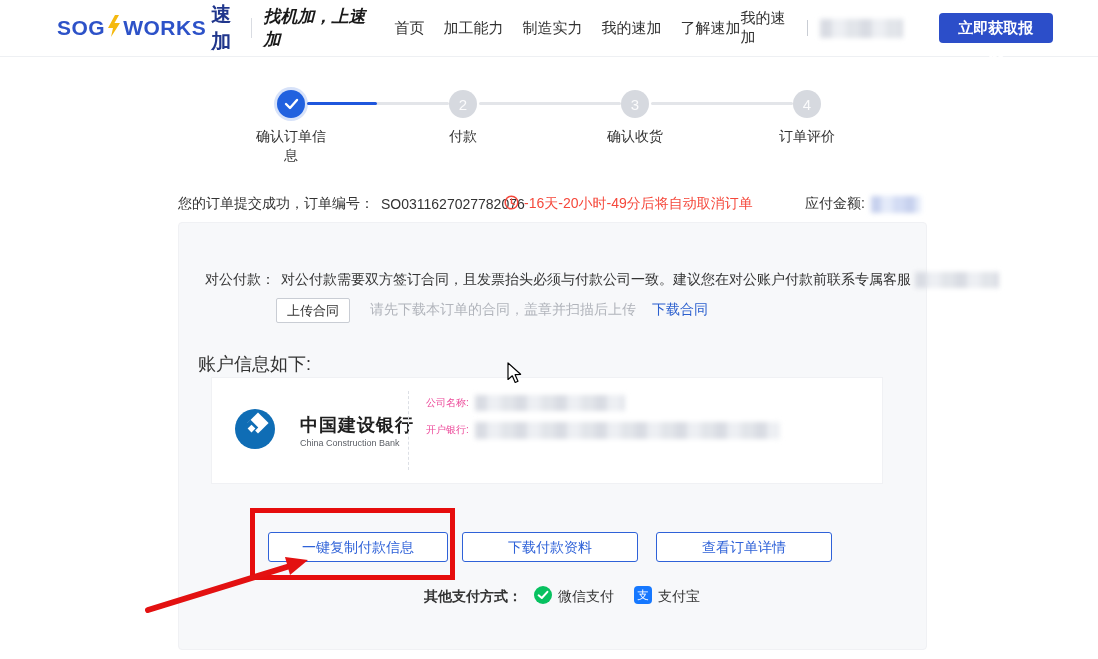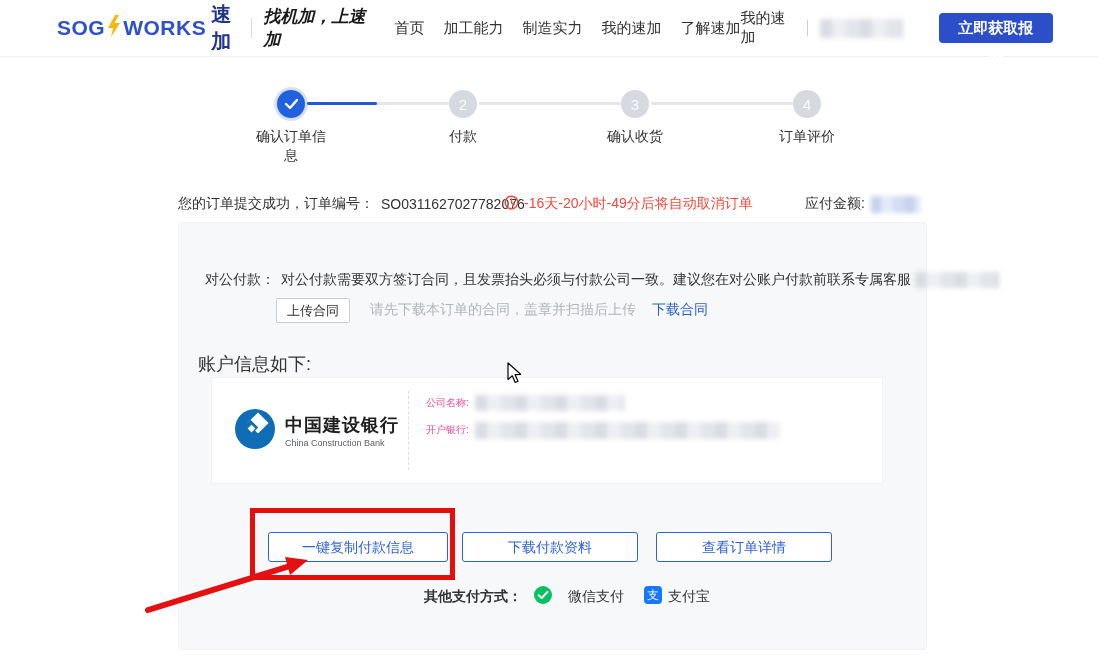--- a/index.html
+++ b/index.html
@@ -60,39 +60,39 @@
   .upload-btn { height:25px; padding:0 10px; background:#fff; border:1px solid #c9cdd4; border-radius:2px;
     font-size:13px; color:#333; line-height:23px; cursor:pointer; }
   .upload-hint { margin-left:20px; font-size:14px; color:#b1b4bb; }
   .link { margin-left:16px; font-size:14px; color:#2b5fce; cursor:pointer; }
   .account-title { position:absolute; left:198px; top:352px; font-size:18px; color:#333; }
 
   
   .bank-card { position:absolute; left:211px; top:377px; width:672px; height:107px;
     background:#fff; border:1px solid #f0f1f4; }
   .bank-logo-block { position:absolute; left:22px; top:0; height:105px; display:flex; align-items:center; }
-  .bank-text { margin-left:9px; }
+  .bank-text { margin-left:24px; }
   .bank-name { font-size:18px; font-weight:bold; color:#1f1f1f; letter-spacing:1px; }
   .bank-en { font-size:9px; color:#5b5f66; margin-top:1px; }
   .bank-divider { position:absolute; left:196px; top:13px; height:79px; border-left:1px dashed #dcdfe5; }
   .bank-fields { position:absolute; left:214px; top:15px; }
   .bank-field { display:flex; align-items:center; height:20px; margin-bottom:7px; font-size:10px; color:#ec4899; }
   .bank-field .blur { margin-left:6px; }
 
   
   .action-btn { position:absolute; top:532px; height:30px; background:#fff; border:1px solid #2f62d8;
     border-radius:3px; color:#2f62d8; font-size:14px; text-align:center; line-height:28px; cursor:pointer; }
 
   
   .other-pay { position:absolute; left:424px; top:586px; display:flex; align-items:center;
     font-size:14px; color:#333; }
   .other-pay .lbl { font-weight:bold; }
   .pay-item { display:flex; align-items:center; cursor:pointer; }
   .pay-item svg { margin-right:6px; }
-  .pay-item.wechat { margin-left:12px;gap:10px; }
+  .pay-item.wechat { margin-left:12px; }
   .pay-item.alipay { margin-left:20px; }
 
   
   .red-box { position:absolute; left:250px; top:508px; width:205px; height:72px;
     border:5px solid #e60d0d; background:transparent; }
   .anno-arrow { position:absolute; left:140px; top:550px; }
   .cursor { position:absolute; left:505px; top:362px; }
 </style>
 </head>
 <body>

